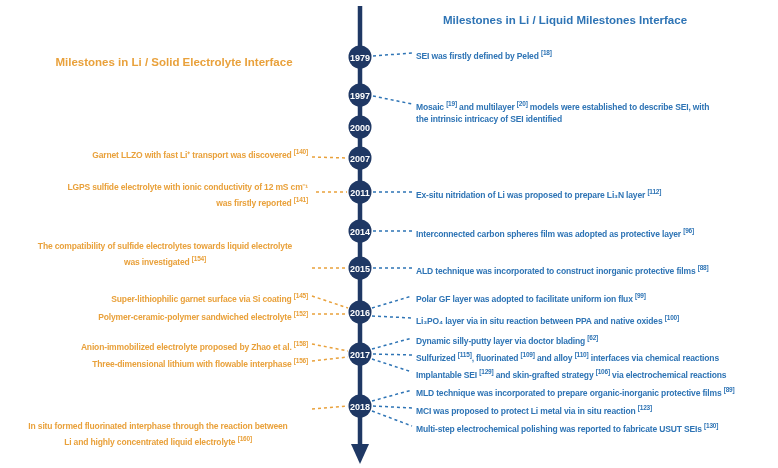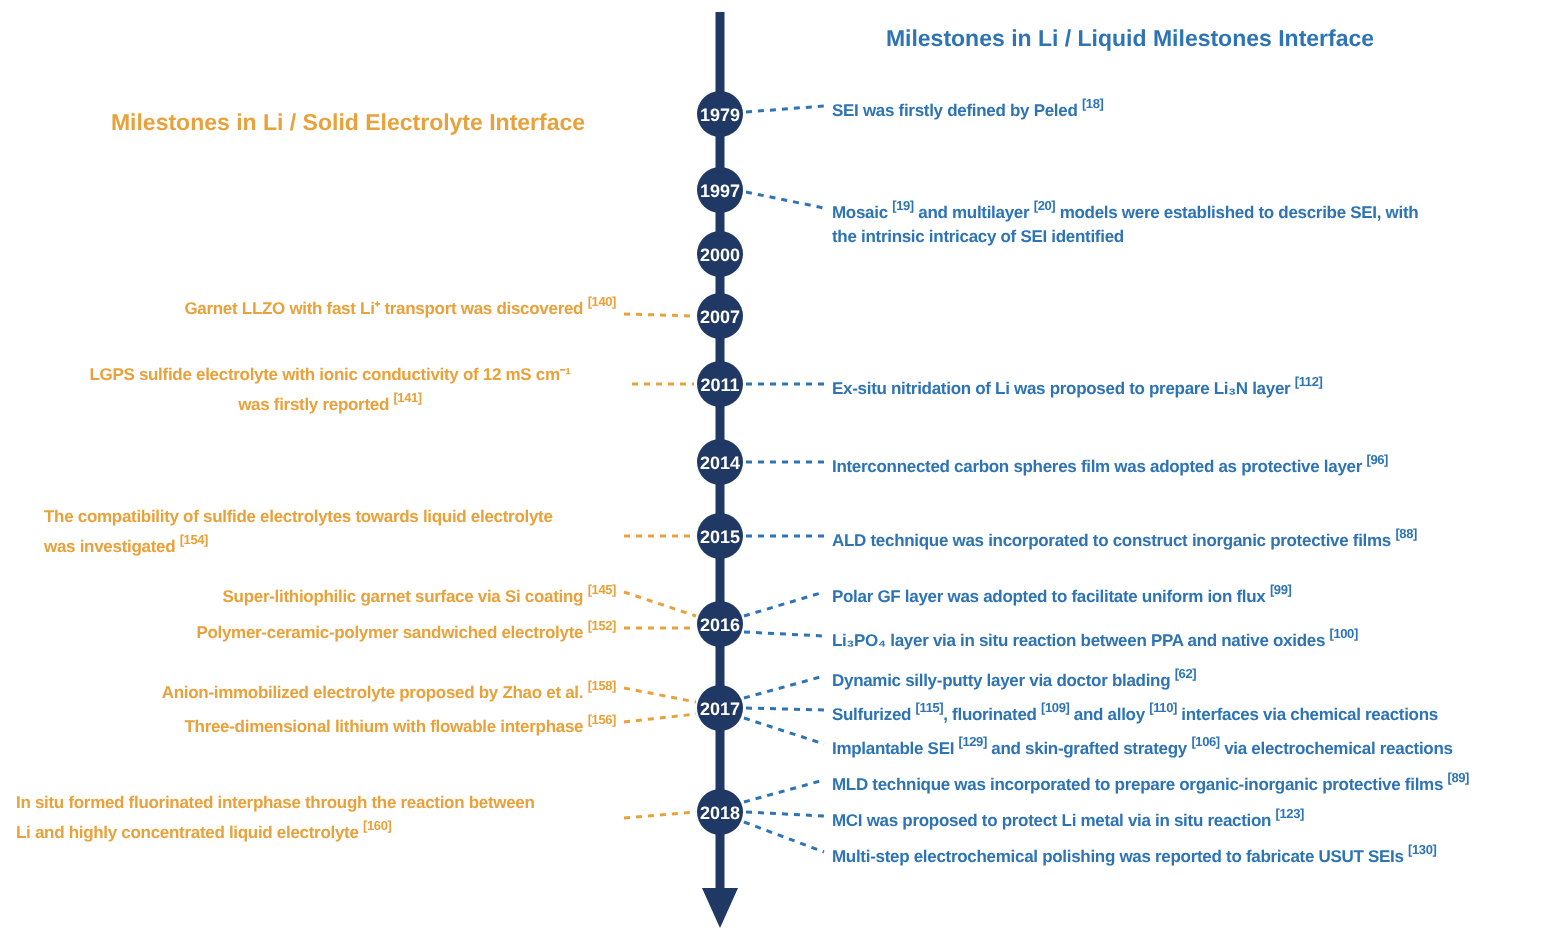--- a/index.html
+++ b/index.html
@@ -86,27 +86,27 @@
     <text class="yr" x="360" y="161.5">2007</text>
     <text class="yr" x="360" y="195.5">2011</text>
     <text class="yr" x="360" y="234.5">2014</text>
     <text class="yr" x="360" y="271.5">2015</text>
     <text class="yr" x="360" y="315.5">2016</text>
     <text class="yr" x="360" y="357.5">2017</text>
     <text class="yr" x="360" y="409.5">2018</text>
   </svg>
 
   <div class="ev solid" style="top:146px; width:300px;">Garnet LLZO with fast Li⁺ transport was discovered <sup>[140]</sup></div>
-  <div class="ev solid" style="top:181px; width:286px; text-align:center;">LGPS sulfide electrolyte with ionic conductivity of 12 mS cm⁻¹<br>was firstly reported <sup>[141]</sup></div>
-  <div class="ev solid" style="top:252px; width:286px; text-align:left;">The compatibility of sulfide electrolytes towards liquid electrolyte<br>was investigated <sup>[154]</sup></div>
+  <div class="ev solid" style="top:181px; width:286px; text-align:right;">LGPS sulfide electrolyte with ionic conductivity of 12 mS cm⁻¹<br>was firstly reported <sup>[141]</sup></div>
+  <div class="ev solid" style="top:240px; width:286px; text-align:center;">The compatibility of sulfide electrolytes towards liquid electrolyte<br>was investigated <sup>[154]</sup></div>
   <div class="ev solid" style="top:290px; width:300px;">Super-lithiophilic garnet surface via Si coating <sup>[145]</sup></div>
   <div class="ev solid" style="top:308px; width:300px;">Polymer-ceramic-polymer sandwiched electrolyte <sup>[152]</sup></div>
   <div class="ev solid" style="top:338px; width:300px;">Anion-immobilized electrolyte proposed by Zhao et al. <sup>[158]</sup></div>
   <div class="ev solid" style="top:355px; width:300px;">Three-dimensional lithium with flowable interphase <sup>[156]</sup></div>
-  <div class="ev solid" style="top:395px; width:300px; text-align:left;">In situ formed fluorinated interphase through the reaction between<br>Li and highly concentrated liquid electrolyte <sup>[160]</sup></div>
+  <div class="ev solid" style="top:420px; width:300px; text-align:center;">In situ formed fluorinated interphase through the reaction between<br>Li and highly concentrated liquid electrolyte <sup>[160]</sup></div>
 
   <div class="ev liquid" style="top:47px;">SEI was firstly defined by Peled <sup>[18]</sup></div>
   <div class="ev liquid" style="top:98px;">Mosaic <sup>[19]</sup> and multilayer <sup>[20]</sup> models were established to describe SEI, with<br>the intrinsic intricacy of SEI identified</div>
   <div class="ev liquid" style="top:186px;">Ex-situ nitridation of Li was proposed to prepare Li₃N layer <sup>[112]</sup></div>
   <div class="ev liquid" style="top:225px;">Interconnected carbon spheres film was adopted as protective layer <sup>[96]</sup></div>
   <div class="ev liquid" style="top:262px;">ALD technique was incorporated to construct inorganic protective films <sup>[88]</sup></div>
   <div class="ev liquid" style="top:290px;">Polar GF layer was adopted to facilitate uniform ion flux <sup>[99]</sup></div>
   <div class="ev liquid" style="top:312px;">Li₃PO₄ layer via in situ reaction between PPA and native oxides <sup>[100]</sup></div>
   <div class="ev liquid" style="top:332px;">Dynamic silly-putty layer via doctor blading <sup>[62]</sup></div>
   <div class="ev liquid" style="top:349px;">Sulfurized <sup>[115]</sup>, fluorinated <sup>[109]</sup> and alloy <sup>[110]</sup> interfaces via chemical reactions</div>

